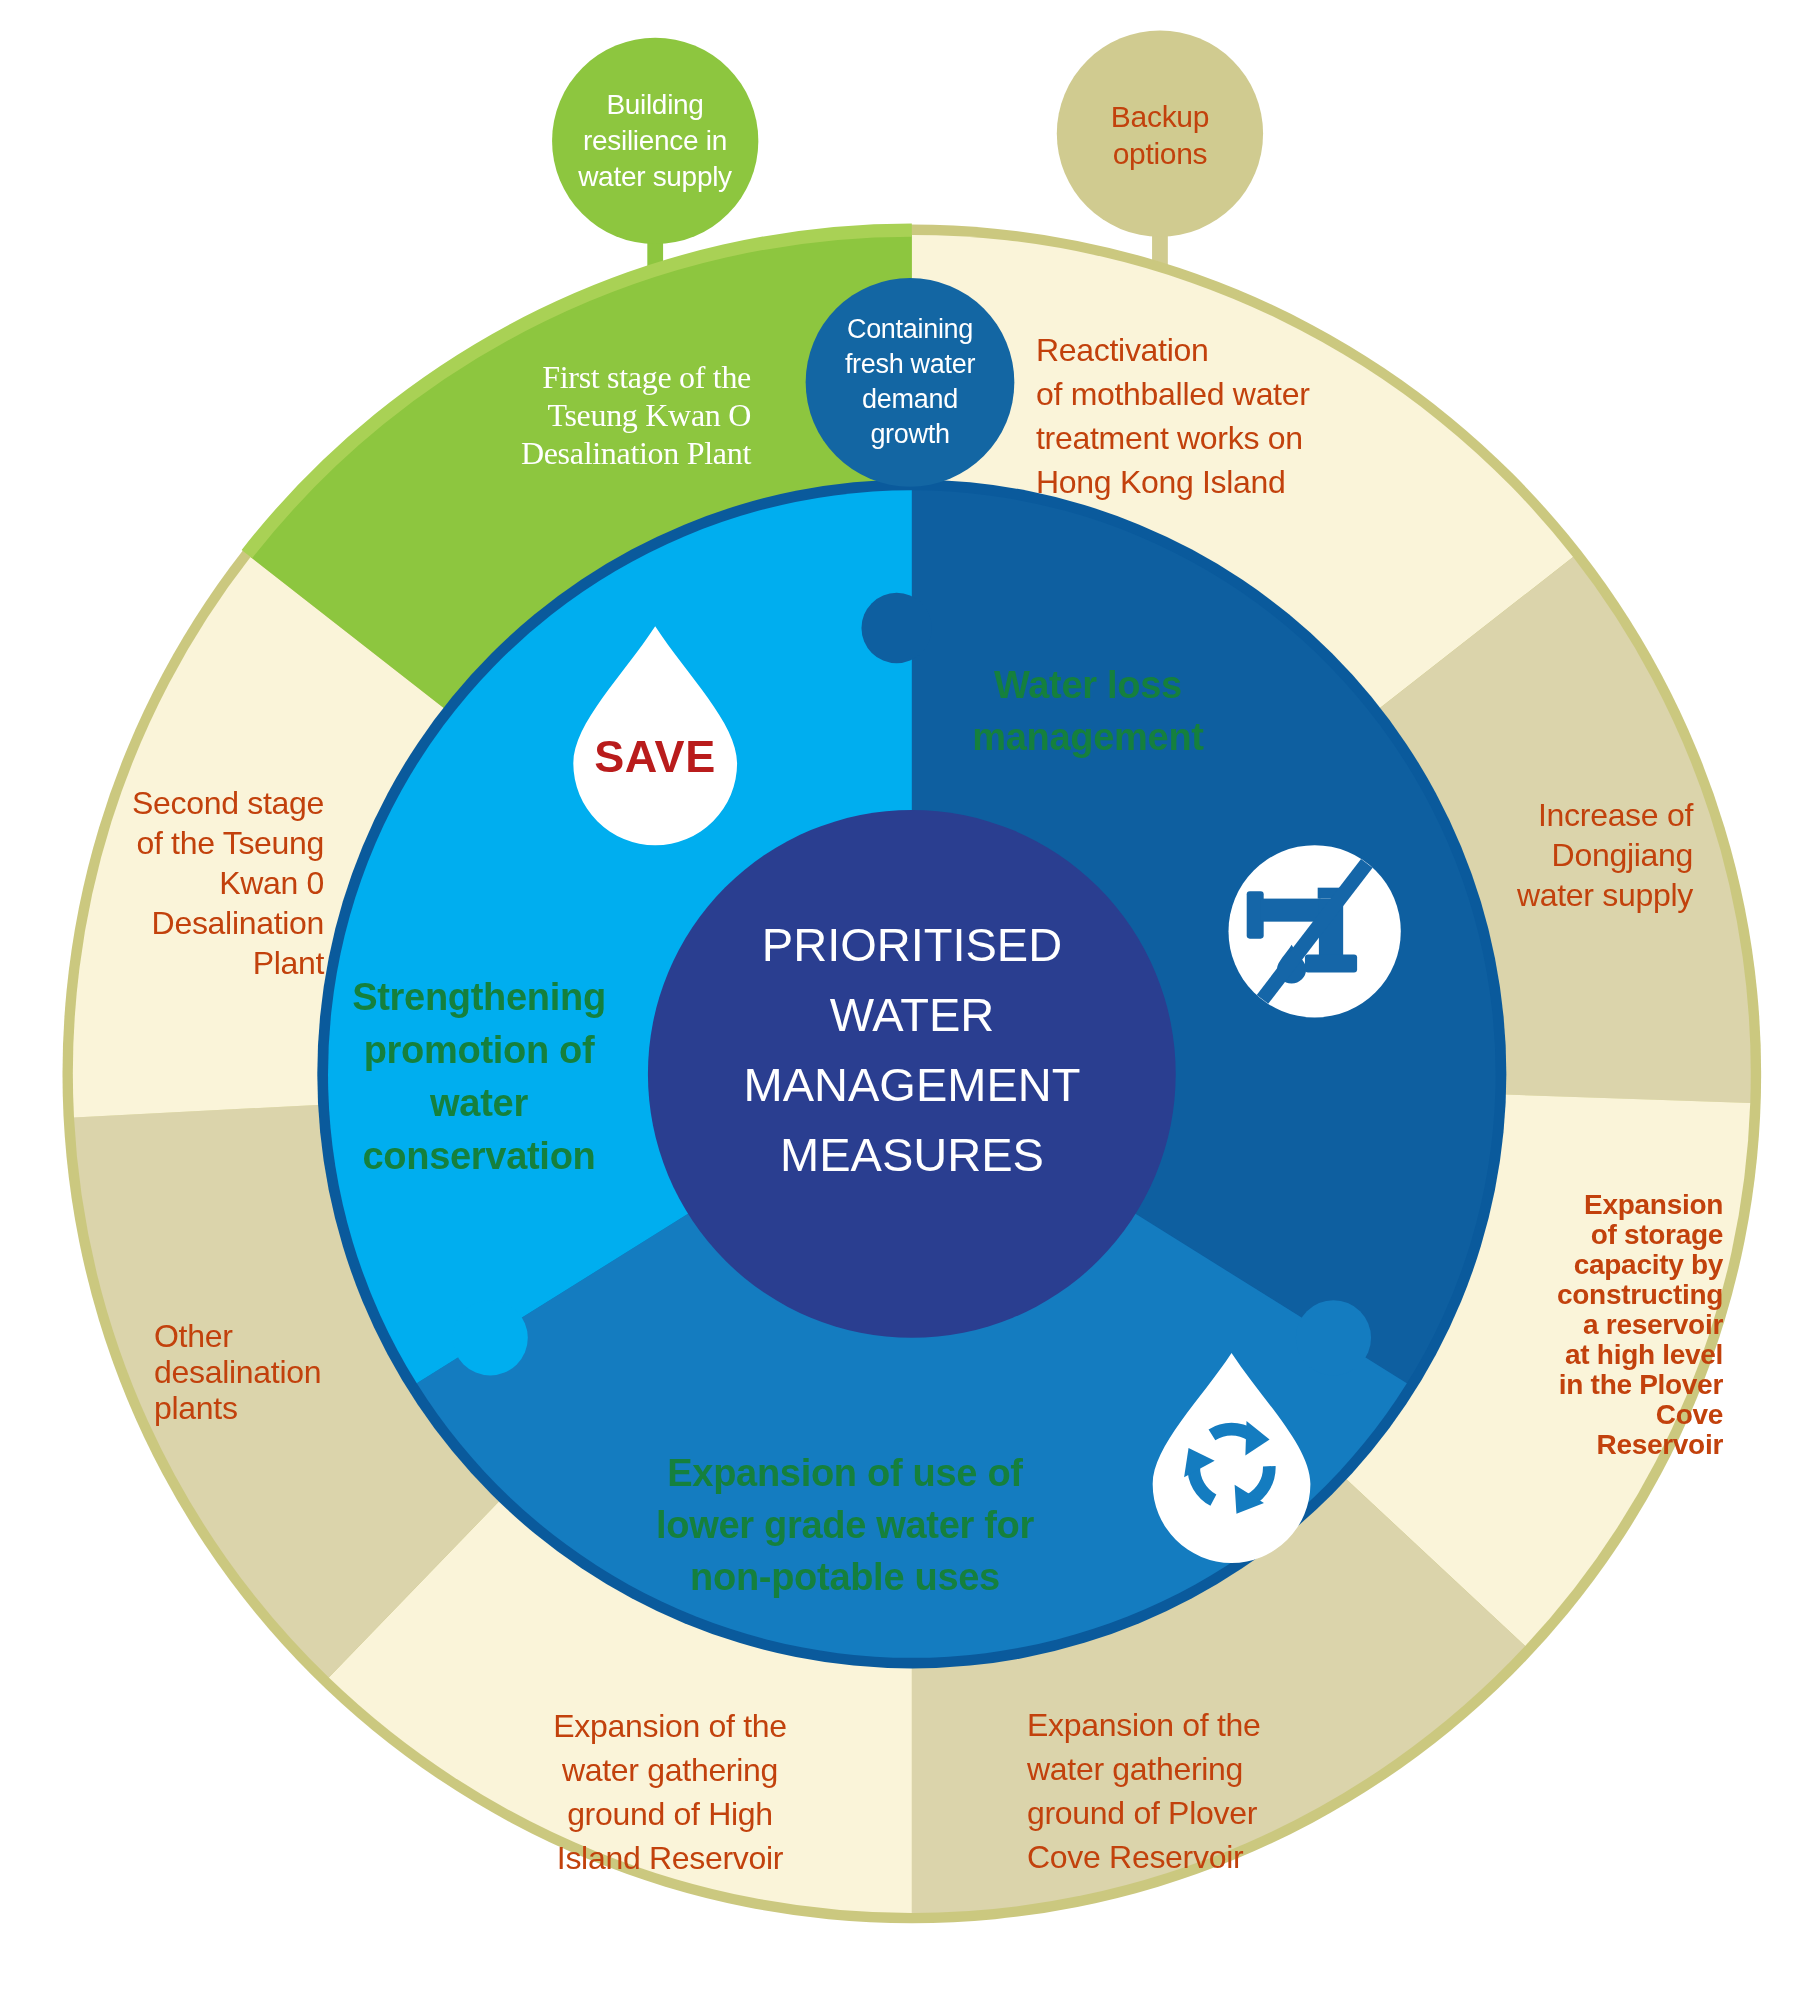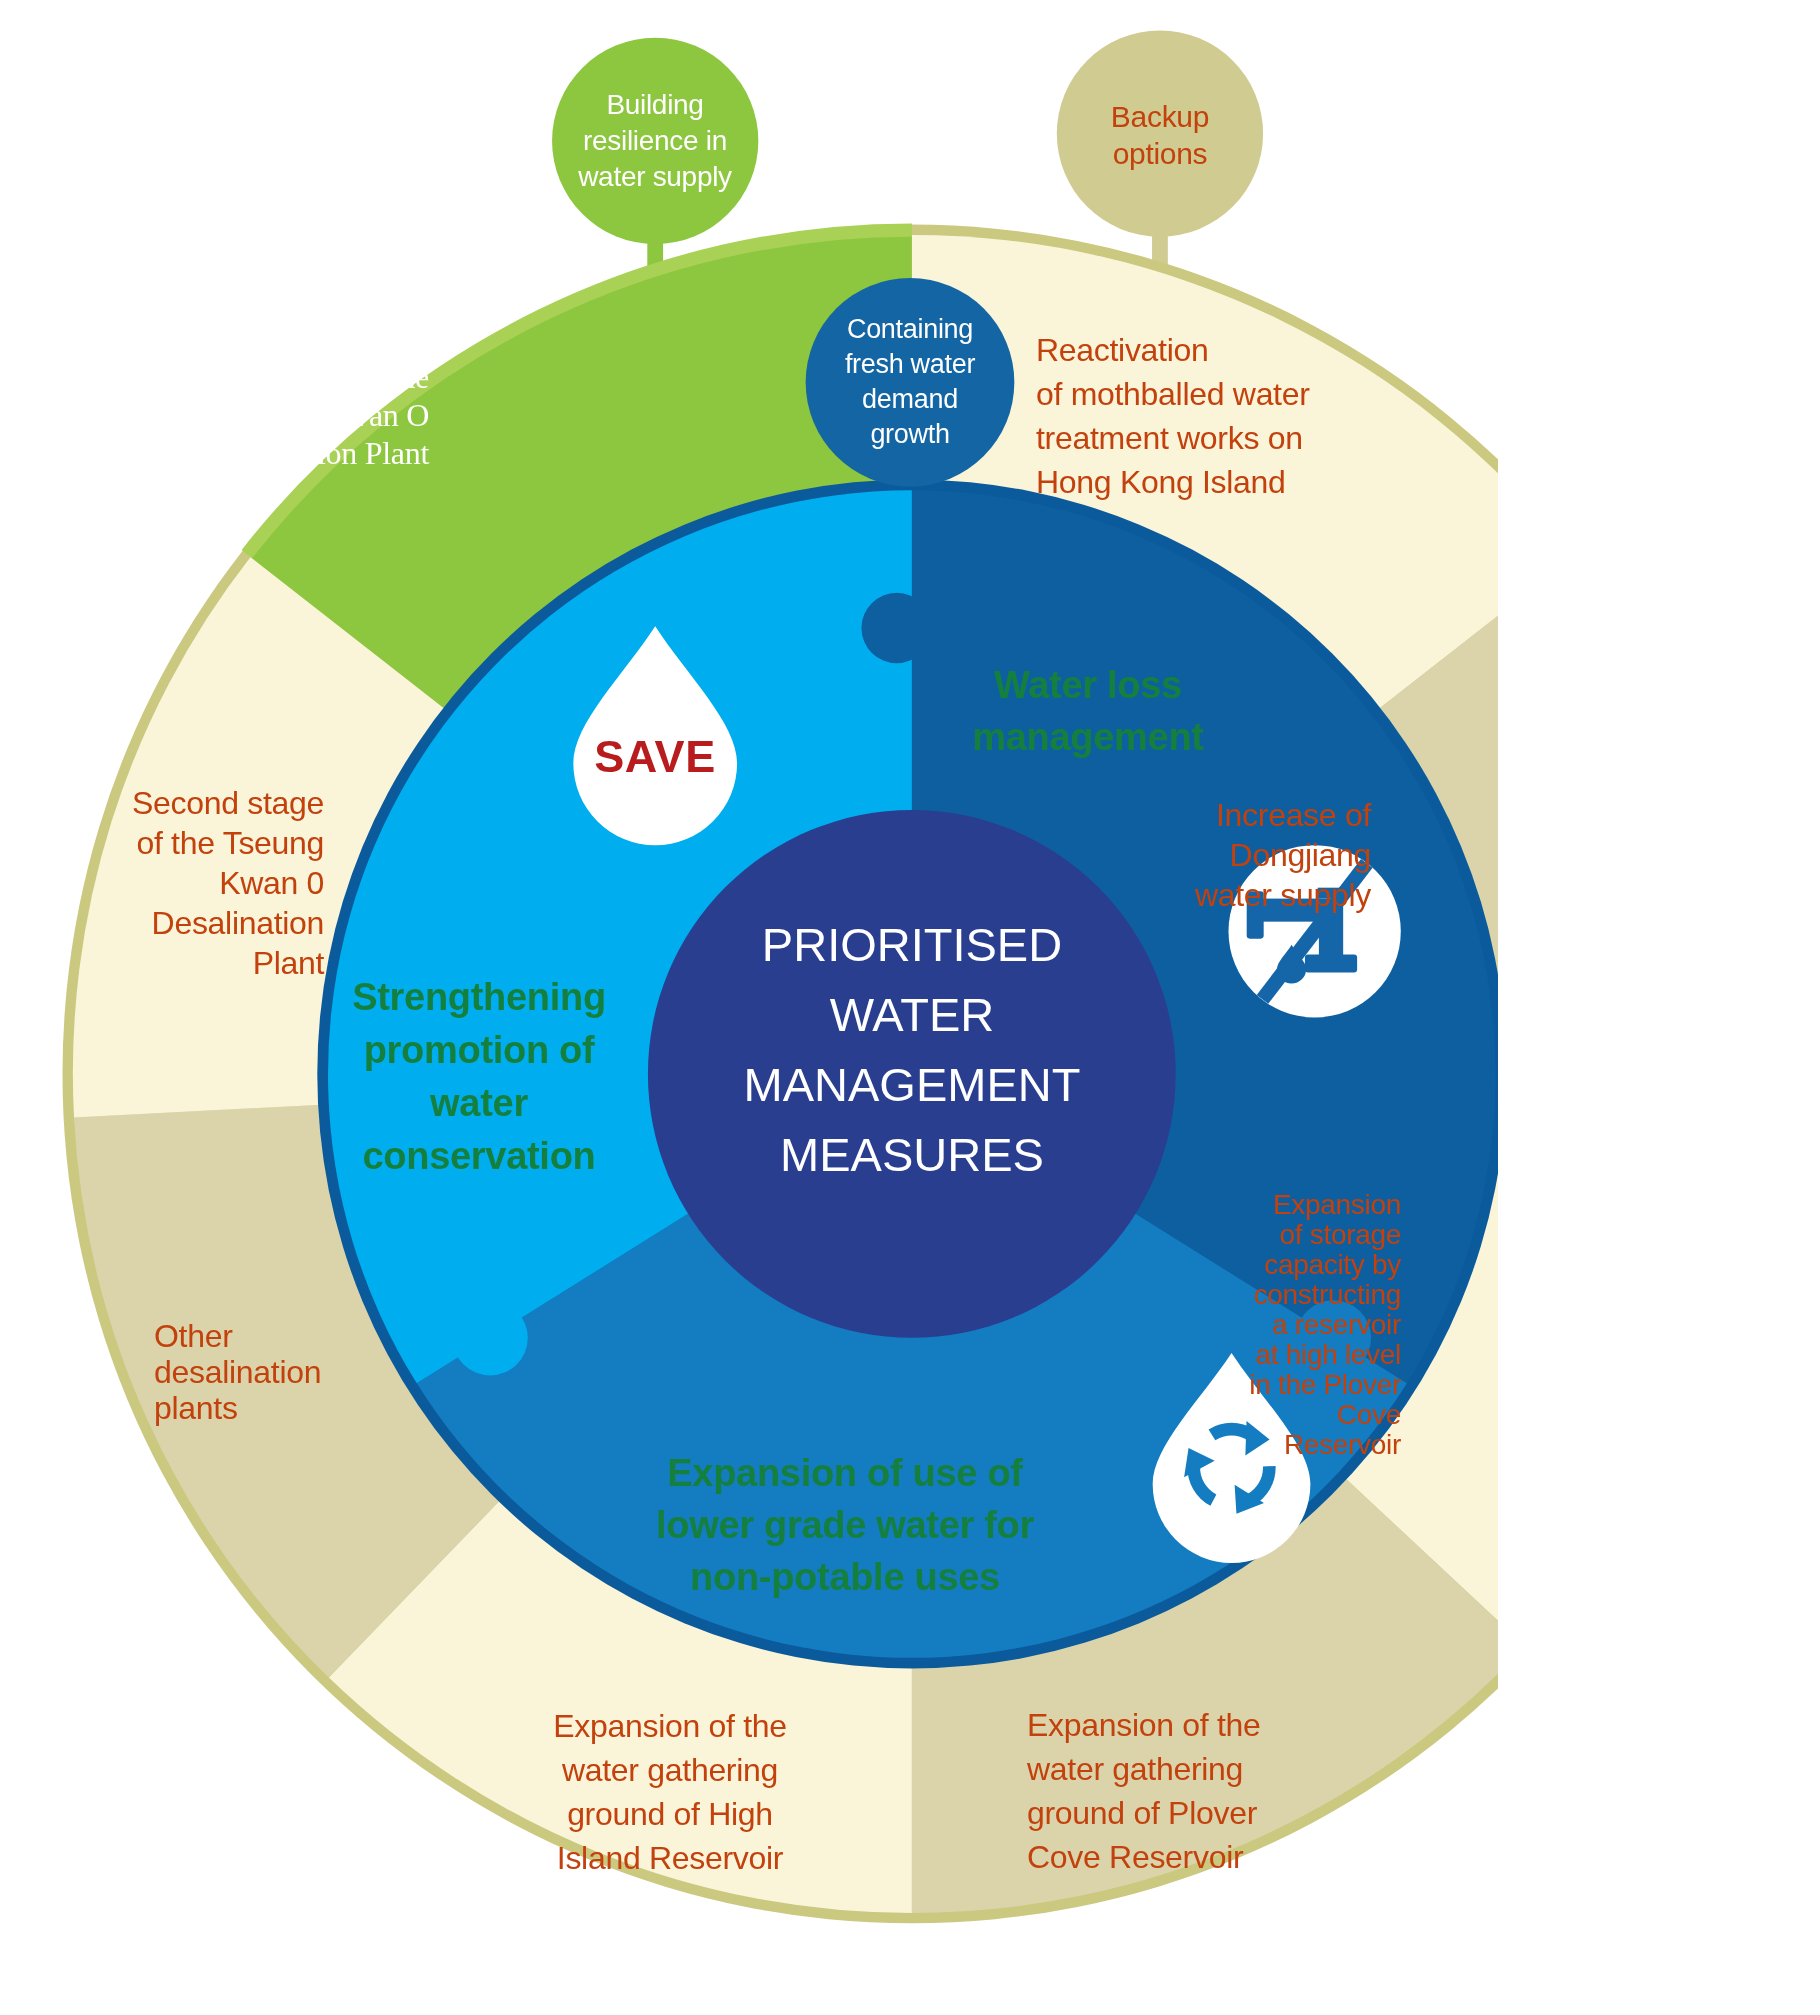--- a/index.html
+++ b/index.html
@@ -1,16 +1,16 @@
 <!DOCTYPE html>
 <html style="font-size:9.7px"><head>
 <meta charset="utf-8">
 <style>
   html,body{margin:0;padding:0;background:#ffffff;}
-  #canvas{position:relative;width:1498px;height:2015px;background:#ffffff;overflow:hidden;
+  #canvas{position:relative;width:1820px;height:2015px;background:#ffffff;overflow:hidden;
           font-family:"Liberation Sans","DejaVu Sans",sans-serif;}
   #diagram-svg{position:absolute;left:0;top:0;}
   .label{position:absolute;white-space:pre-line;letter-spacing:-0.3px;}
   .dark{color:#c2410c;}
   .white{color:#ffffff;}
   .ctr{transform:translate(-50%,-50%);text-align:center;}
   .ctrx{transform:translateX(-50%);text-align:center;}
   
   .callout{font-size:28px;line-height:36px;font-weight:400;}
   .backup-callout{font-size:30px;line-height:37px;}
@@ -113,21 +113,21 @@
   <div class="label ring lh62 white alignr" style="right:1069px;top:358px;">First stage of the
 Tseung Kwan O
 Desalination Plant</div>
   <div class="label ring lh73 dark" style="left:1036px;top:328px;">Reactivation
 of mothballed water
 treatment works on
 Hong Kong Island</div>
   <div class="label ring lh66 dark alignr" style="right:127px;top:795px;">Increase of
 Dongjiang
 water supply</div>
-  <div class="label storage dark alignr" style="right:97px;top:1190px;">Expansion
+  <div class="label storage dark alignr" style="right:97px;top:1190px;font-weight:bold;">Expansion
 of storage
 capacity by
 constructing
 a reservoir
 at high level
 in the Plover
 Cove
 Reservoir</div>
   <div class="label ring lh73 dark" style="left:1027px;top:1703px;">Expansion of the
 water gathering

